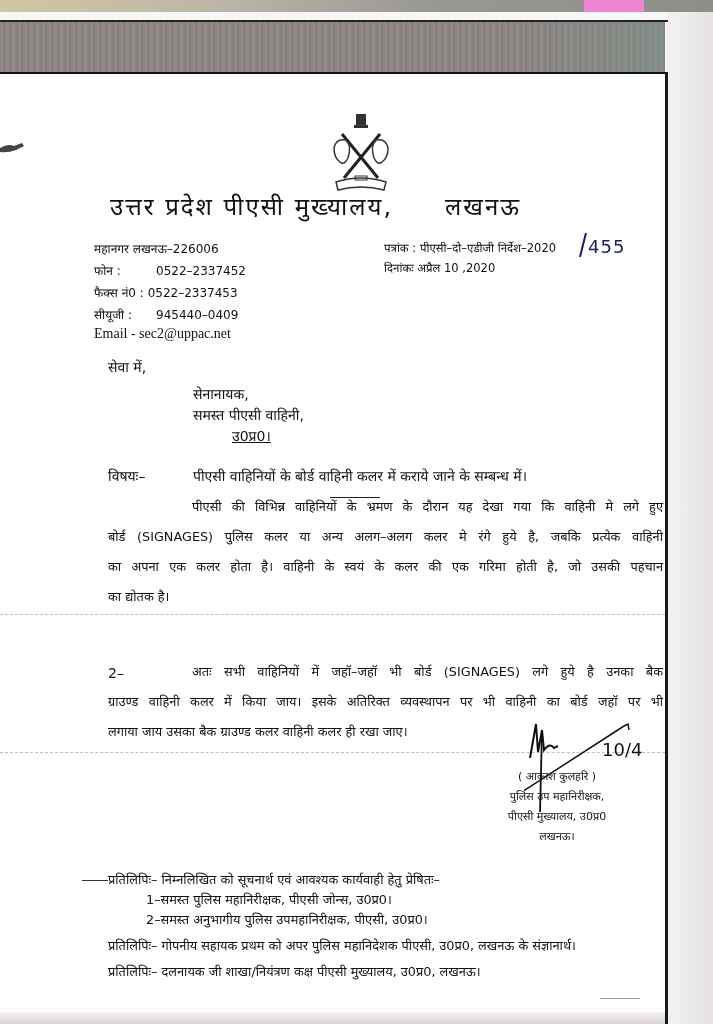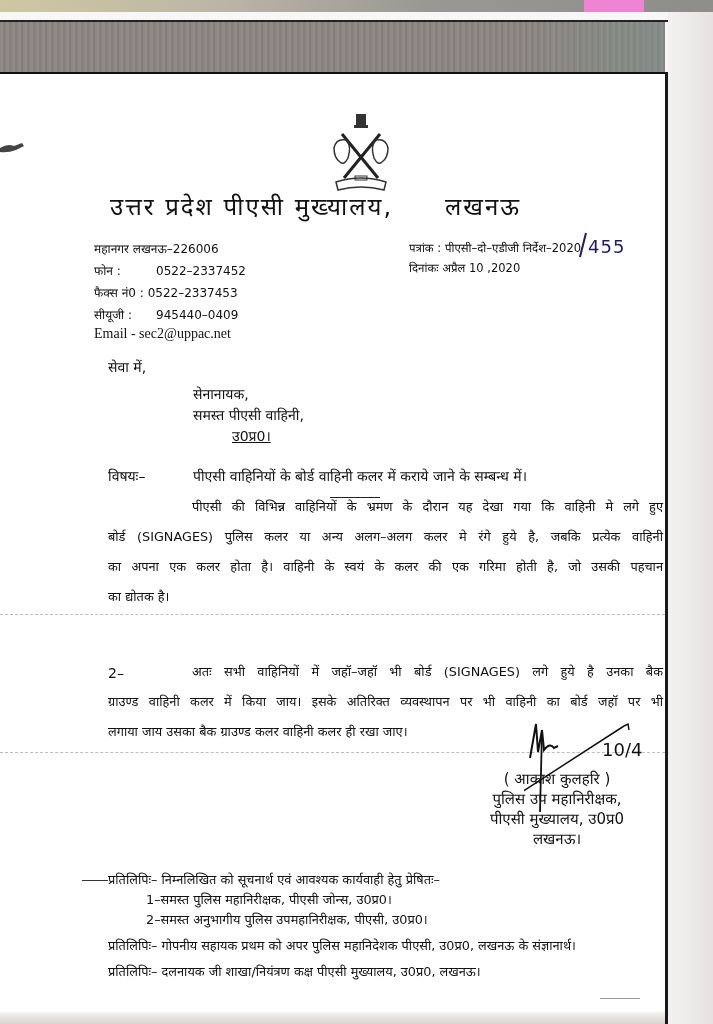--- a/index.html
+++ b/index.html
@@ -51,41 +51,41 @@
   .clip-mark { left: 0; top: 140px; width: 26px; height: 16px; }
 
   .org-title {
     left: 94px; top: 189px; font-size: 24px; letter-spacing: 2px; white-space: nowrap;
     font-family: "DejaVu Sans", sans-serif; color: #111; margin-left: 16px;
   }
   .org-title .gap { display: inline-block; width: 52px; }
   .contact { left: 94px; font-size: 12px; white-space: nowrap; color: #111; }
   .contact .lbl { display: inline-block; width: 62px; }
   .email { font-family: Liberation Serif, serif; font-size: 14px; }
-  .ref { left: 384px; font-size: 11.5px; white-space: nowrap; color: #111; margin-left: 25px; }
+  .ref { left: 384px; font-size: 11.5px; white-space: nowrap; color: #111; }
   .ref-num {
     left: 588px; top: 236px; font-family: "DejaVu Sans", sans-serif; font-size: 18px;
     color: #1b1b66; letter-spacing: 1px;
   }
   .ref-slash { left: 578px; top: 232px; width: 10px; height: 26px; }
 
   .body-text { font-size: 14px; color: #111; white-space: nowrap; }
   .underline { text-decoration: underline; margin-left: 39px; }
   .center-rule { left: 330px; top: 497px; width: 50px; height: 1px; background: #222; }
   .para { left: 108px; font-size: 12.8px; line-height: 30px; color: #111; width: 555px; }
   .para .line { display: block; white-space: nowrap; text-align: justify; text-align-last: justify; }
   .para .line.last { text-align-last: left; }
   .indent { padding-left: 84px; }
 
   .dotted-rule {
     position: absolute; left: 0; width: 665px; height: 0;
     border-top: 1px dashed #bdbdbd;
   }
   .sig-svg { left: 524px; top: 722px; width: 150px; height: 90px; }
-  .sign-block { left: 472px; font-size: 15px; text-align: center; width: 170px; white-space: nowrap; color: #111; }
+  .sign-block { left: 472px; font-size: 11px; text-align: center; width: 170px; white-space: nowrap; color: #111; }
 
   .copy { font-size: 12.8px; white-space: nowrap; color: #111; }
   .copy-dash { left: 82px; top: 880px; width: 26px; height: 1px; background: #333; }
 </style>
 </head>
 <body>
 
 <div class="top-strip"></div>
 <div class="pink-tab"></div>
 <div class="top-line"></div>

